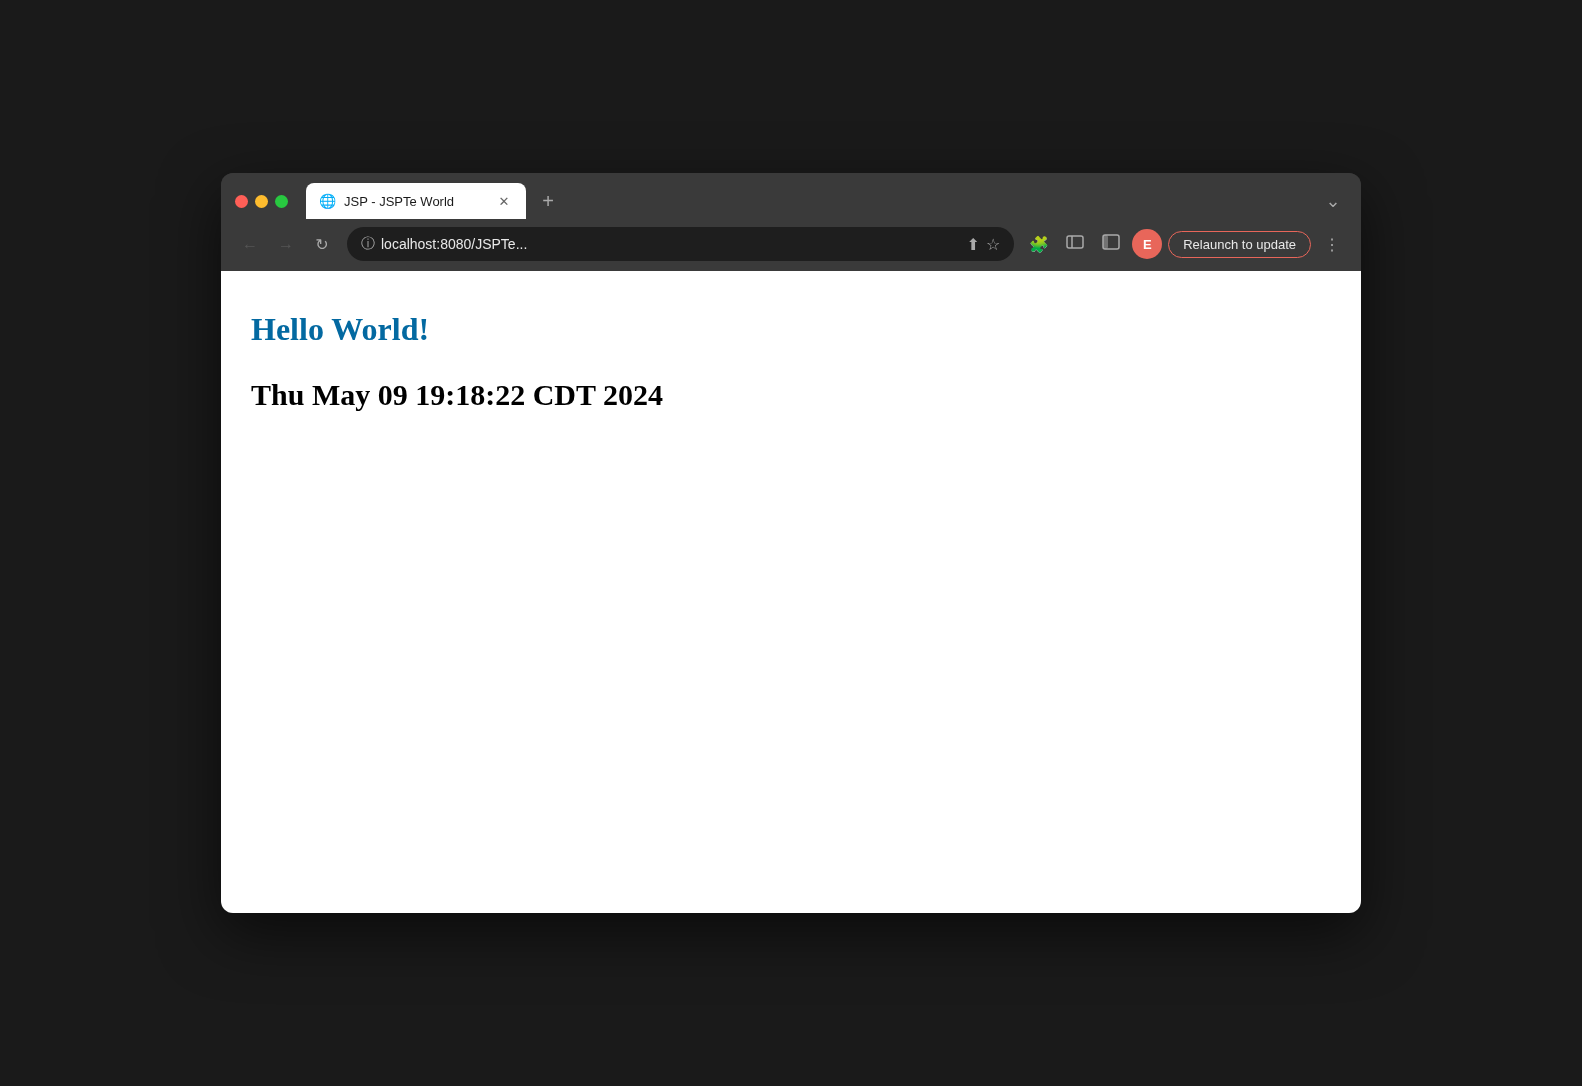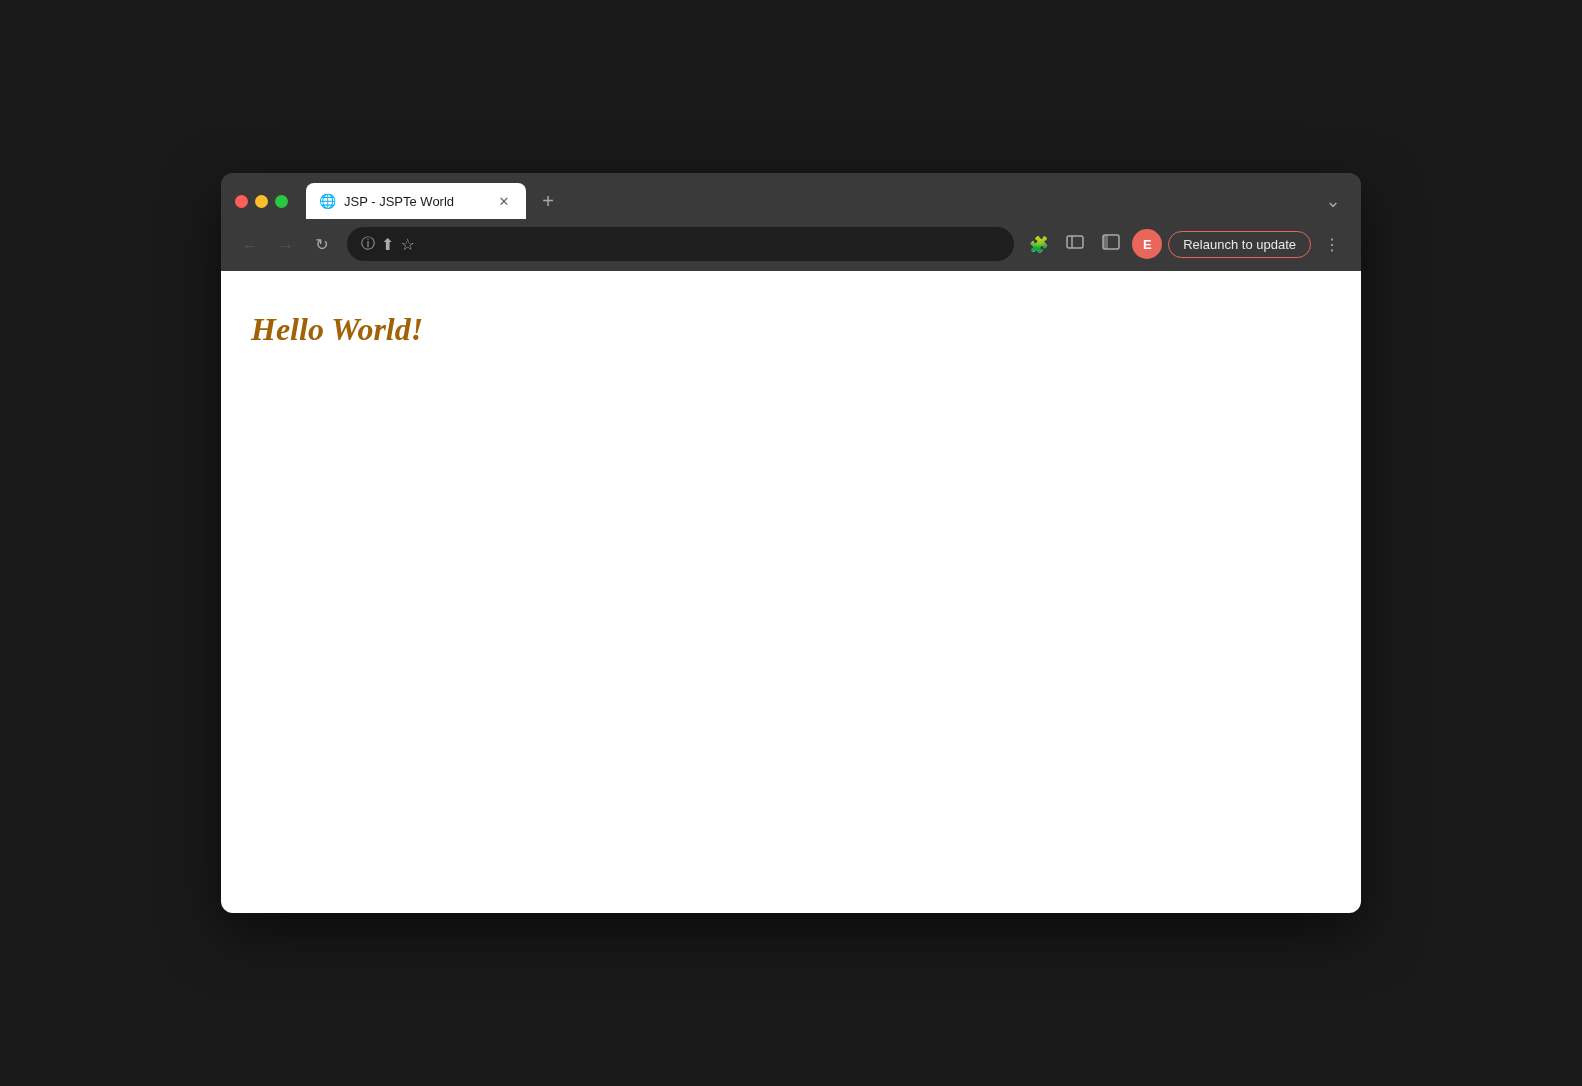--- a/index.html
+++ b/index.html
@@ -218,24 +218,23 @@
     .page-content {
       flex: 1;
       background: #ffffff;
       padding: 40px 30px;
       overflow-y: auto;
     }
 
     .page-heading {
       font-size: 32px;
       font-weight: 900;
-      color: #a16207;
+      color: #0369a1;
       font-family: Georgia, 'Times New Roman', serif;
       margin-bottom: 30px;
-      font-style: italic;
     }
 
     .page-datetime {
       font-size: 30px;
       font-weight: 900;
       color: #000;
       font-family: Georgia, 'Times New Roman', serif;
     }
   </style>
 </head>
@@ -266,20 +265,21 @@
     </div>
   </div>
 
   <div class="nav-bar">
     <div class="nav-btn disabled">←</div>
     <div class="nav-btn disabled">→</div>
     <div class="nav-btn">↻</div>
 
     <div class="address-bar-wrap">
       <span class="info-icon">ⓘ</span>
+      <span class="address-text">localhost:8080/JSPTe...</span>
       <span class="share-icon">⬆</span>
       <span class="bookmark-icon">☆</span>
     </div>
 
     <div class="nav-action-btn">
       <span>🧩</span>
     </div>
 
     <div class="nav-action-btn">
       <span>
@@ -307,14 +307,15 @@
       <span>Relaunch to update</span>
     </button>
 
     <div class="nav-action-btn">
       <span>⋮</span>
     </div>
   </div>
 
   <div class="page-content">
     <h1 class="page-heading">Hello World!</h1>
+    <p class="page-datetime">Thu May 09 19:18:22 CDT 2024</p>
   </div>
 </div>
 
 </body></html>

